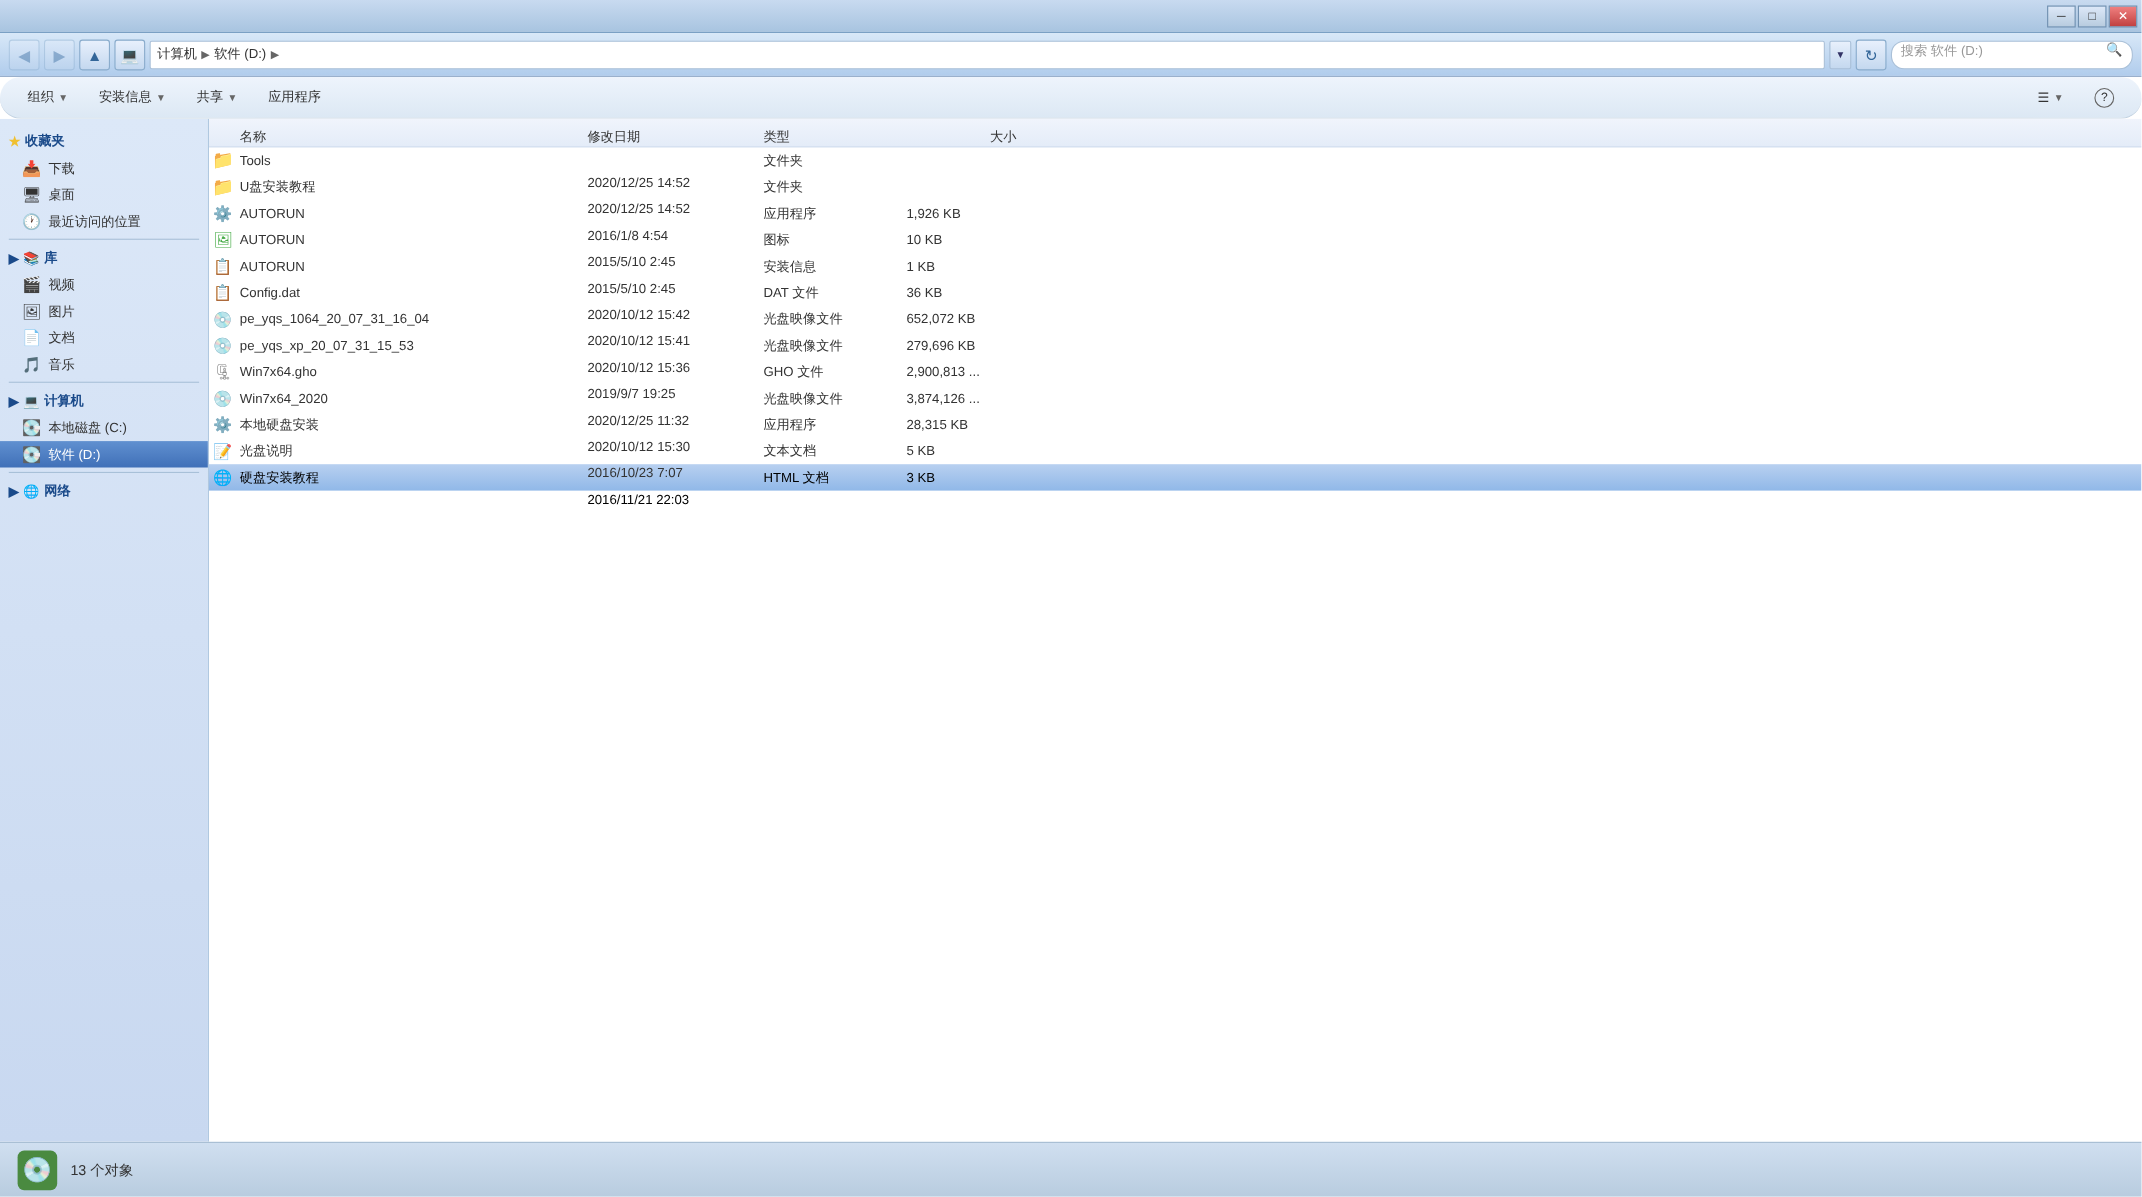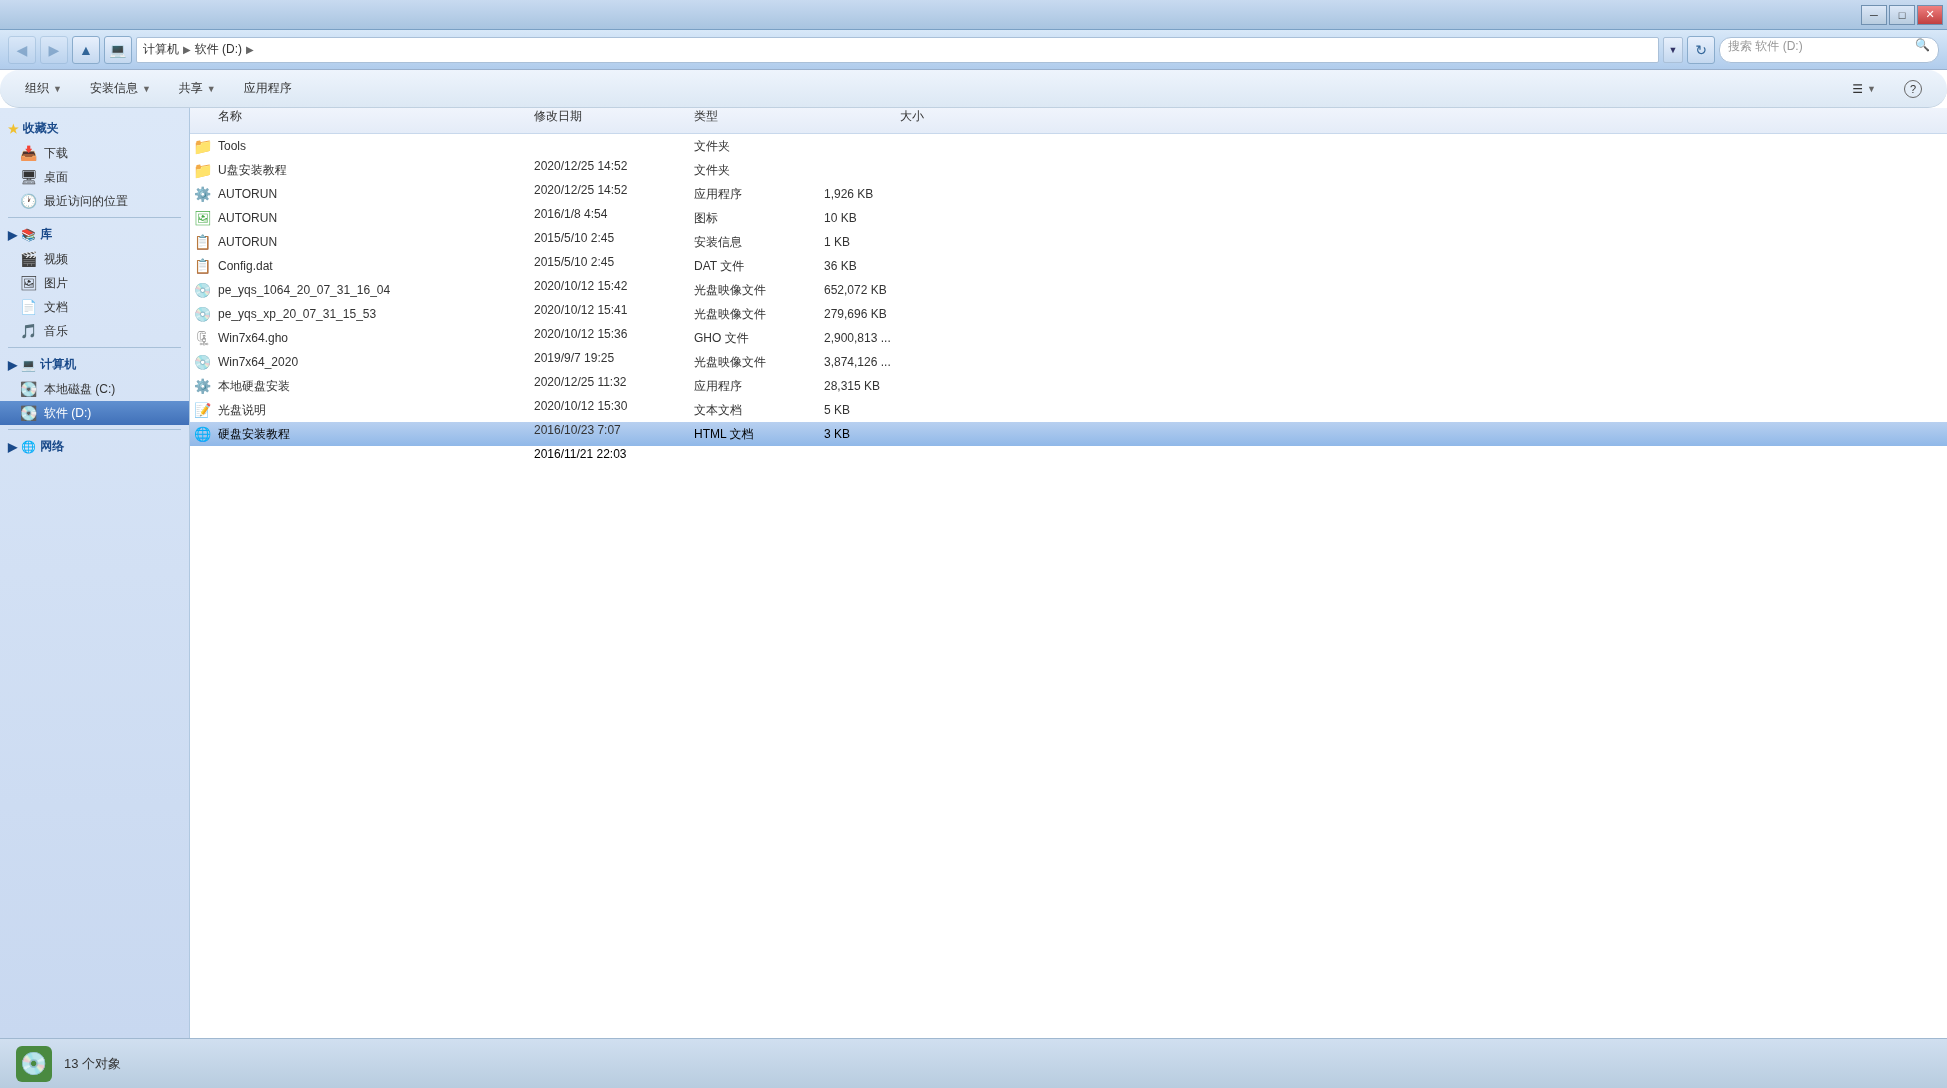--- a/index.html
+++ b/index.html
@@ -207,21 +207,21 @@
     .file-area {
       flex: 1;
       display: flex;
       flex-direction: column;
       background: white;
     }
 
     
     .col-headers {
       display: flex;
-      align-items: flex-start;
+      align-items: flex-end;
       height: 26px;
       background: linear-gradient(to bottom, #f0f4fc, #e4ecf8);
       border-bottom: 1px solid #c8d8ec;
       padding: 0 4px;
       font-size: 12px;
       color: #333;
       flex-shrink: 0;
     }
     .col-name { width: 340px; padding-left: 24px; cursor: pointer; }
     .col-date { width: 160px; cursor: pointer; }

